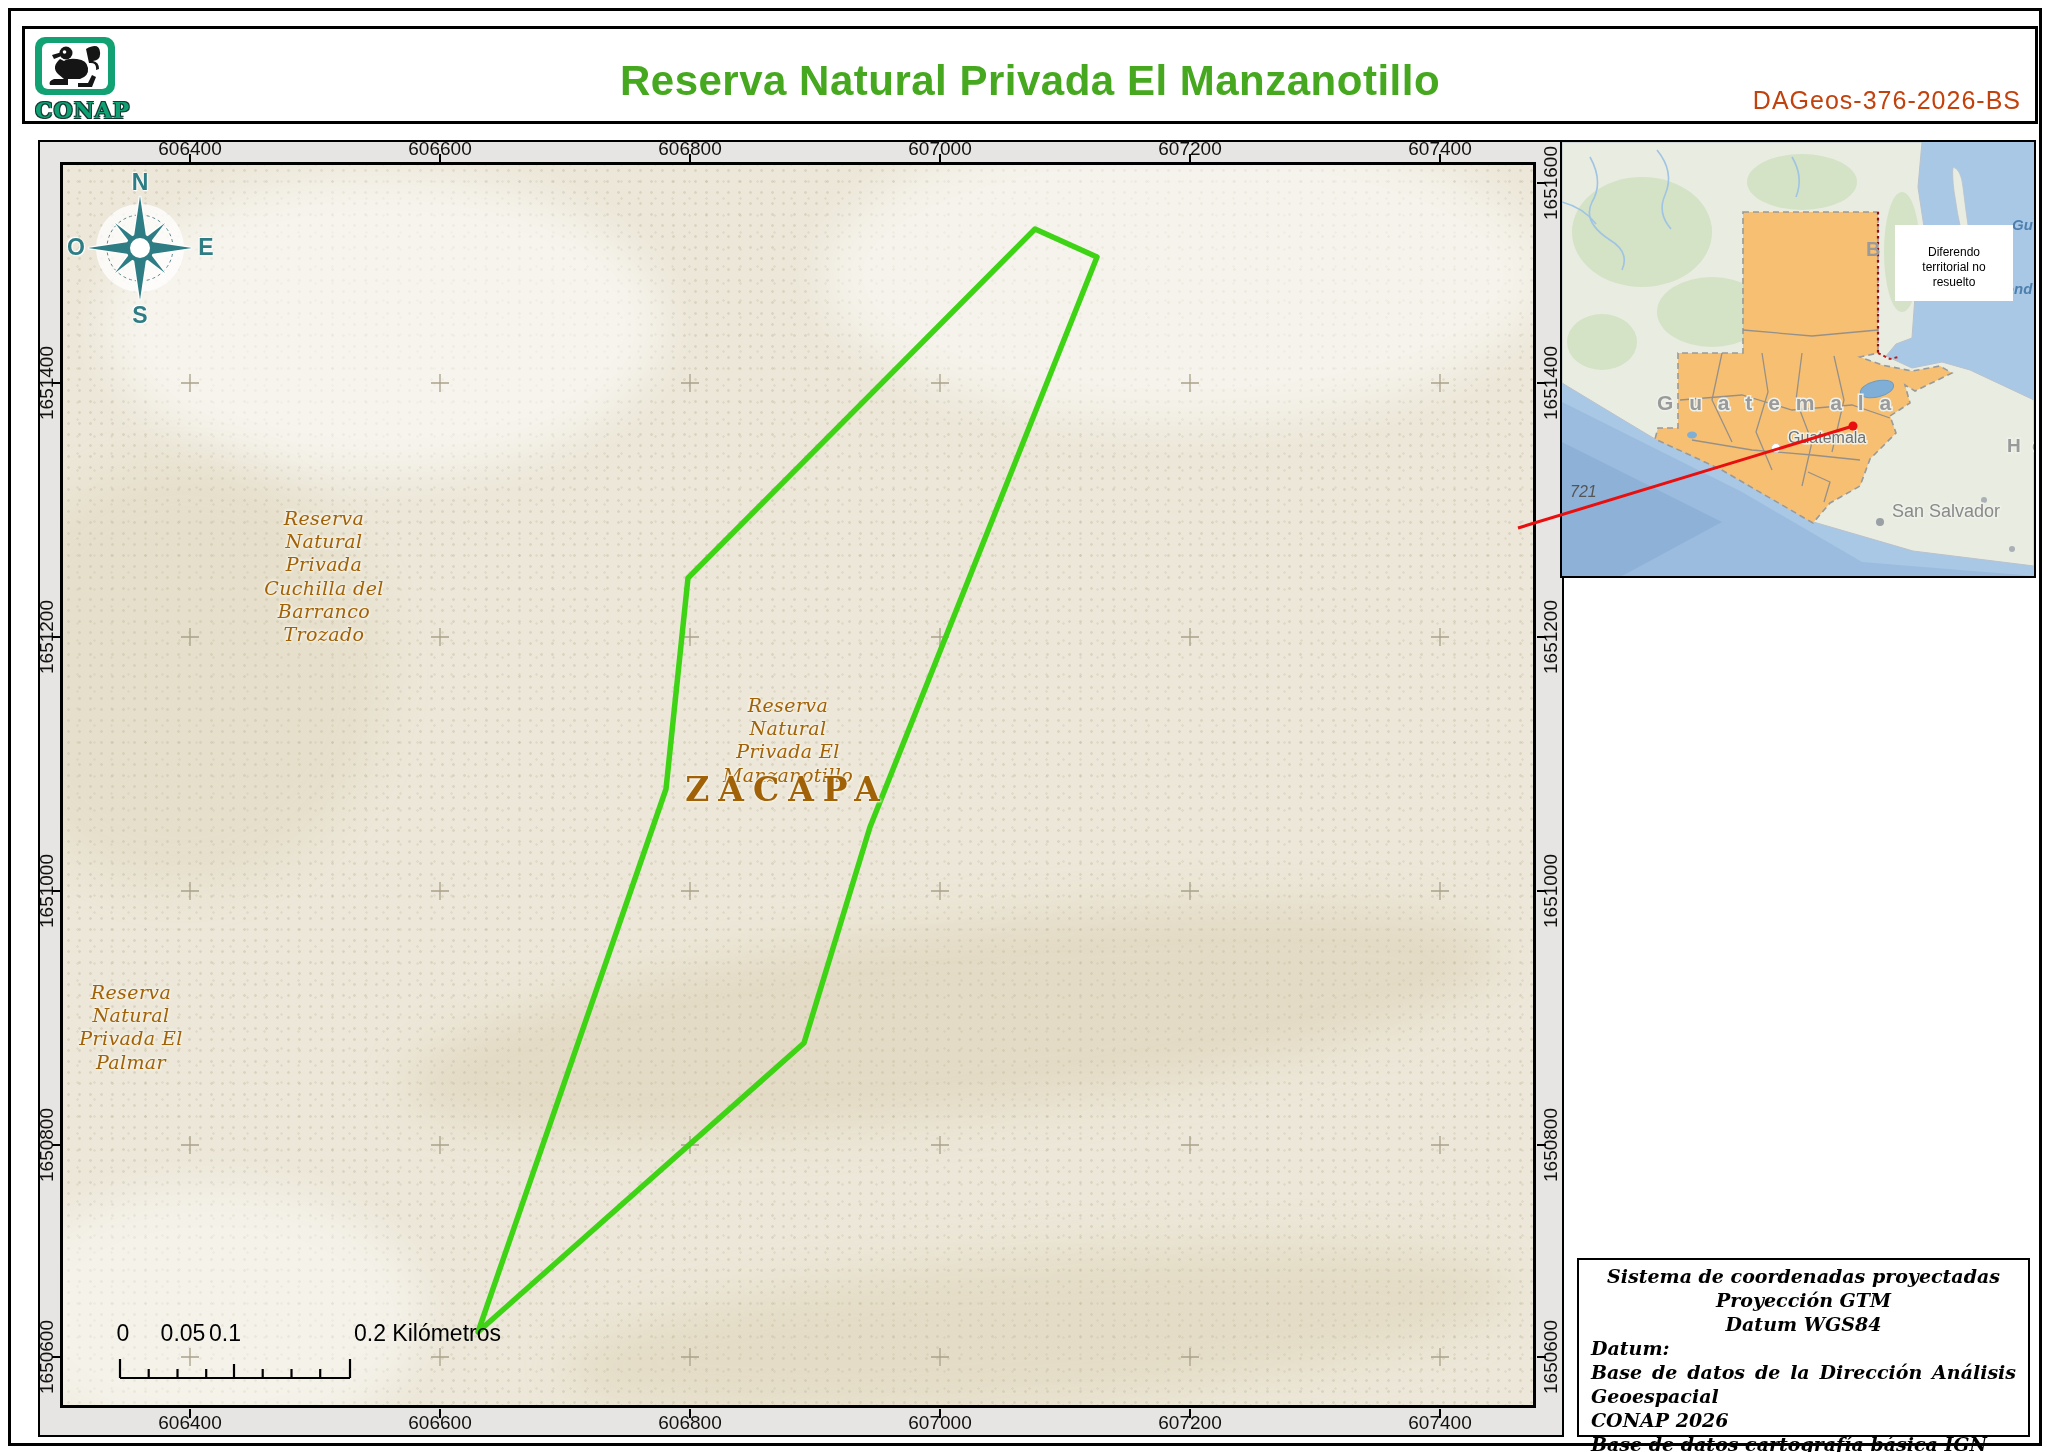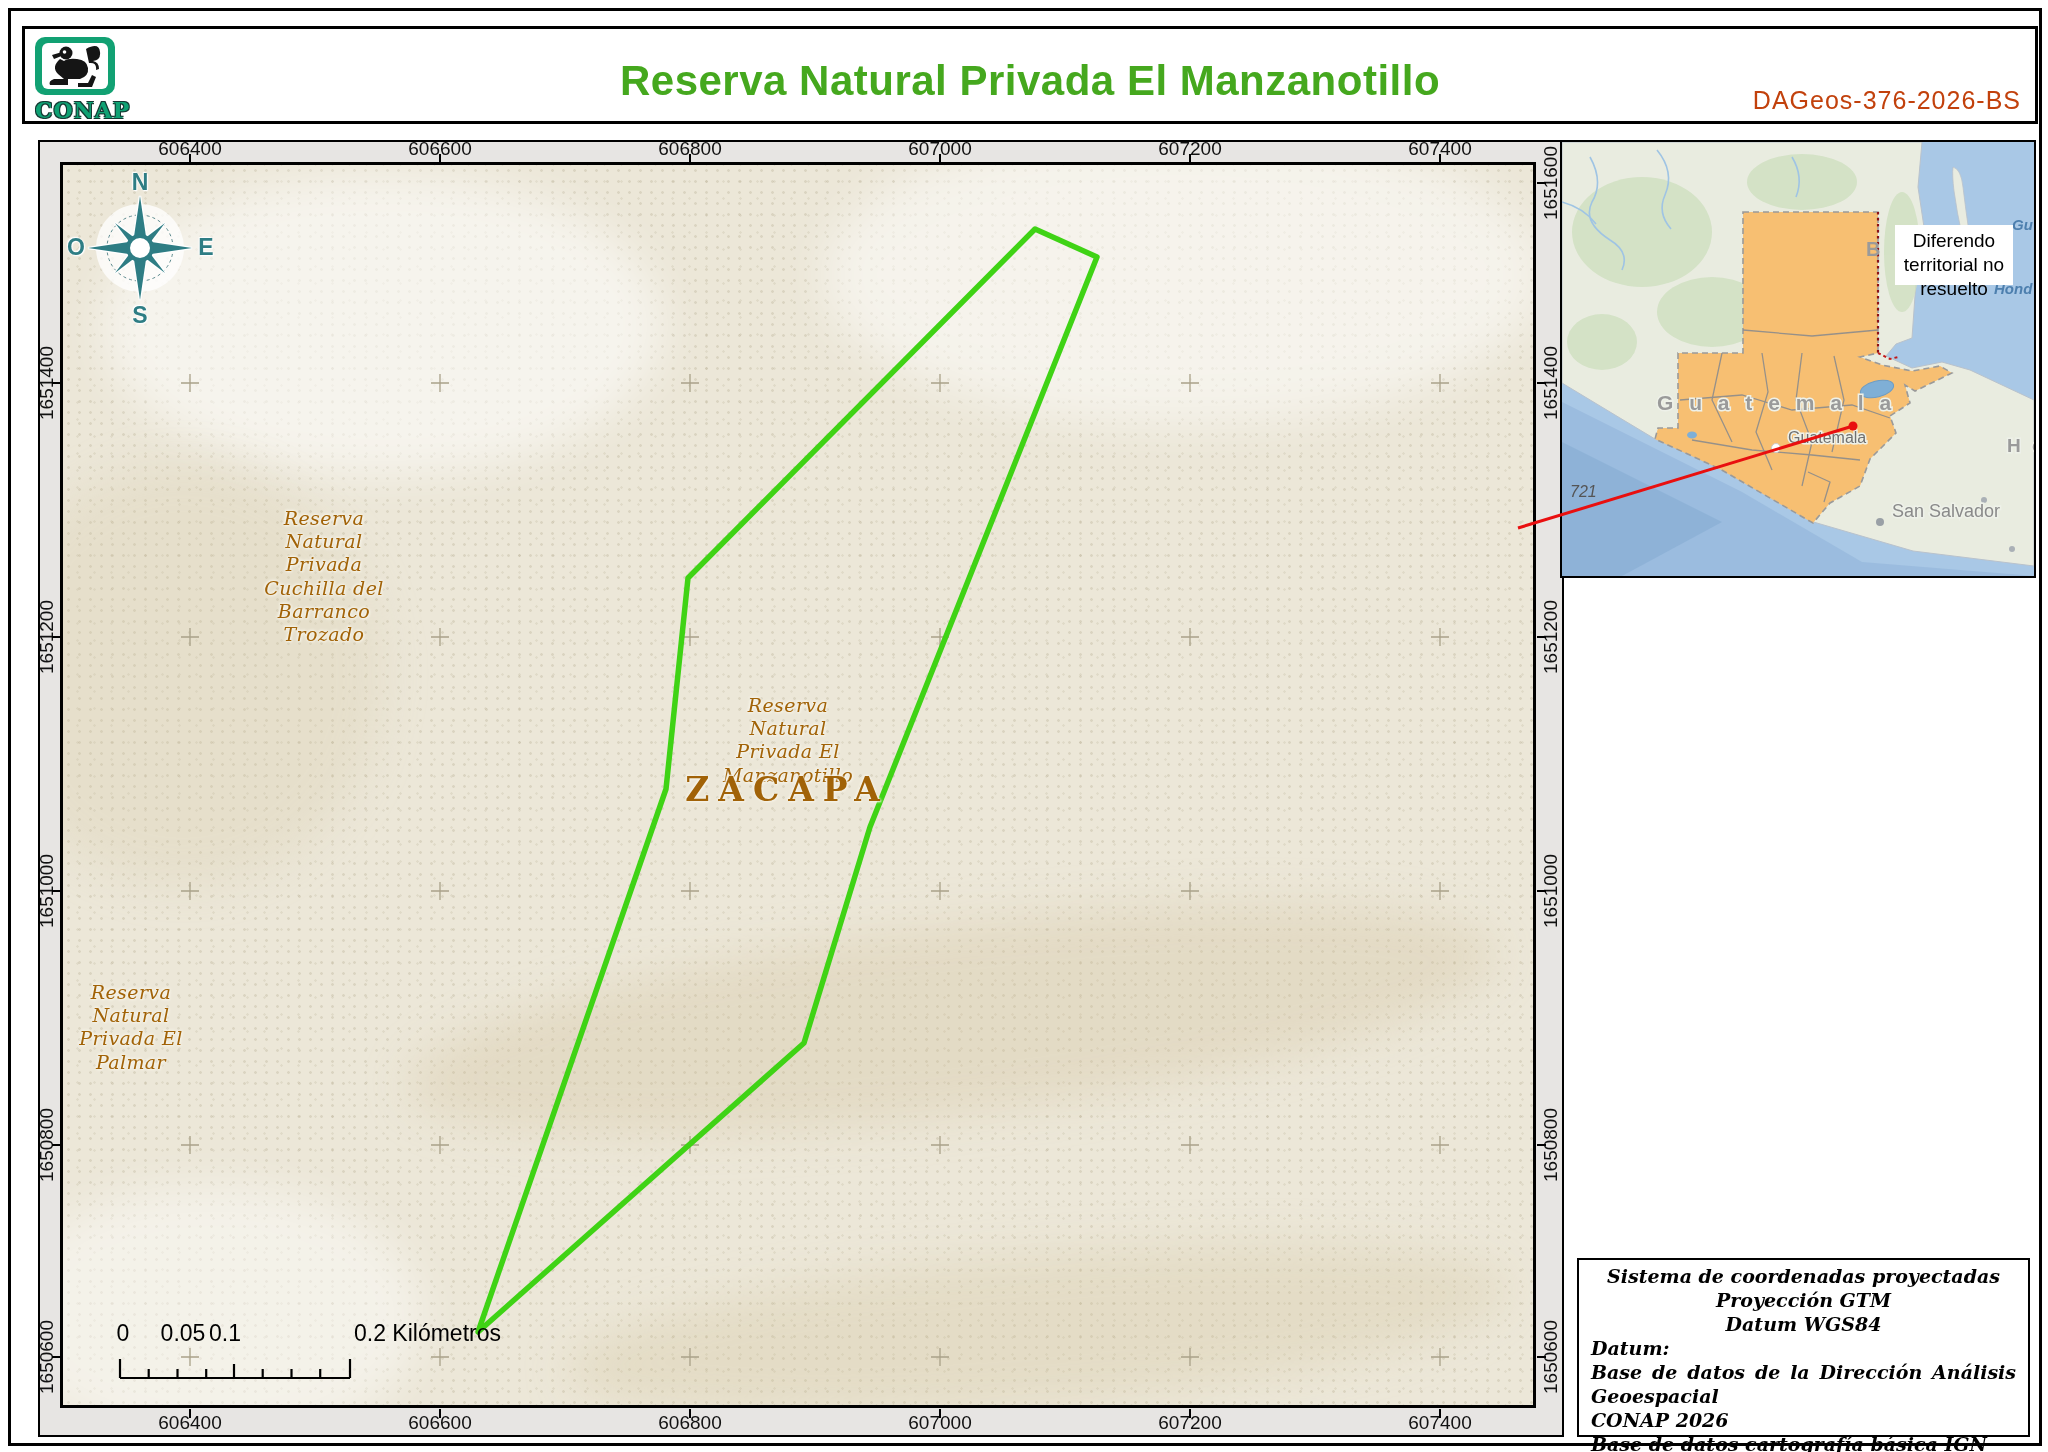--- a/index.html
+++ b/index.html
@@ -27,21 +27,21 @@
   
   .res-label{position:absolute;transform:translate(-50%,-50%);font-family:"DejaVu Serif",serif;font-style:italic;font-size:19px;line-height:1.22;letter-spacing:.4px;color:#a16207;text-align:center;white-space:pre-line;text-shadow:0 0 3px #f6f3e8,0 0 4px #f6f3e8,1px 1px 2px #f6f3e8,-1px -1px 2px #f6f3e8;}
   #zacapa-label{position:absolute;transform:translate(-50%,-50%);font-family:"DejaVu Serif",serif;font-weight:bold;font-size:33px;letter-spacing:9px;color:#a16207;white-space:nowrap;text-shadow:0 0 3px #f6f3e8,1px 1px 2px #f6f3e8,-1px -1px 2px #f6f3e8;}
   
   .sb-label{position:absolute;transform:translateX(-50%);font-size:23px;color:#000;top:1320px;white-space:nowrap;}
   .sb-label.noshift{transform:none;}
   
   .cp{position:absolute;transform:translate(-50%,-50%);font-weight:bold;font-size:23px;color:#2e7d84;text-shadow:0 0 3px #fff,1px 1px 1px #fff,-1px -1px 1px #fff;}
   
   #inset{left:1560px;top:140px;width:476px;height:438px;border:2px solid #000;box-sizing:border-box;background:#a9c8e6;}
-  #note-box{left:1895px;top:225px;width:118px;height:56px;background:#fff;font-size:19px;line-height:1.25;color:#000;text-align:center;white-space:pre-line;padding-top:4px;}
+  #note-box{left:1895px;top:225px;width:118px;height:56px;background:#fff;font-size:12px;line-height:1.25;color:#000;text-align:center;white-space:pre-line;padding-top:20px;}
   #legend{left:1580px;top:712px;width:452px;height:141px;background:#e1e1e1;border:2px solid #000;box-sizing:border-box;}
   #legend-title{left:14px;top:8px;font-size:28px;color:#111;}
   .legend-row{position:absolute;left:5px;height:30px;}
   .swatch{position:absolute;left:0;top:0;width:58px;height:29px;background:#fdfdfd;box-sizing:border-box;}
   .legend-label{position:absolute;left:74px;top:1px;font-size:26px;color:#111;white-space:nowrap;}
   #infobox{left:1577px;top:1258px;width:453px;height:179px;border:2px solid #000;box-sizing:border-box;background:#fff;font-family:"DejaVu Serif",serif;font-style:italic;font-weight:bold;color:#000;font-size:19px;line-height:1.26;padding:5px 12px;}
   #infobox .c{text-align:center;}
   #infobox .j{text-align:justify;}
   svg text{font-family:"Liberation Sans",sans-serif;}
   .halo{paint-order:stroke;stroke:#eef1e9;stroke-width:3px;}

